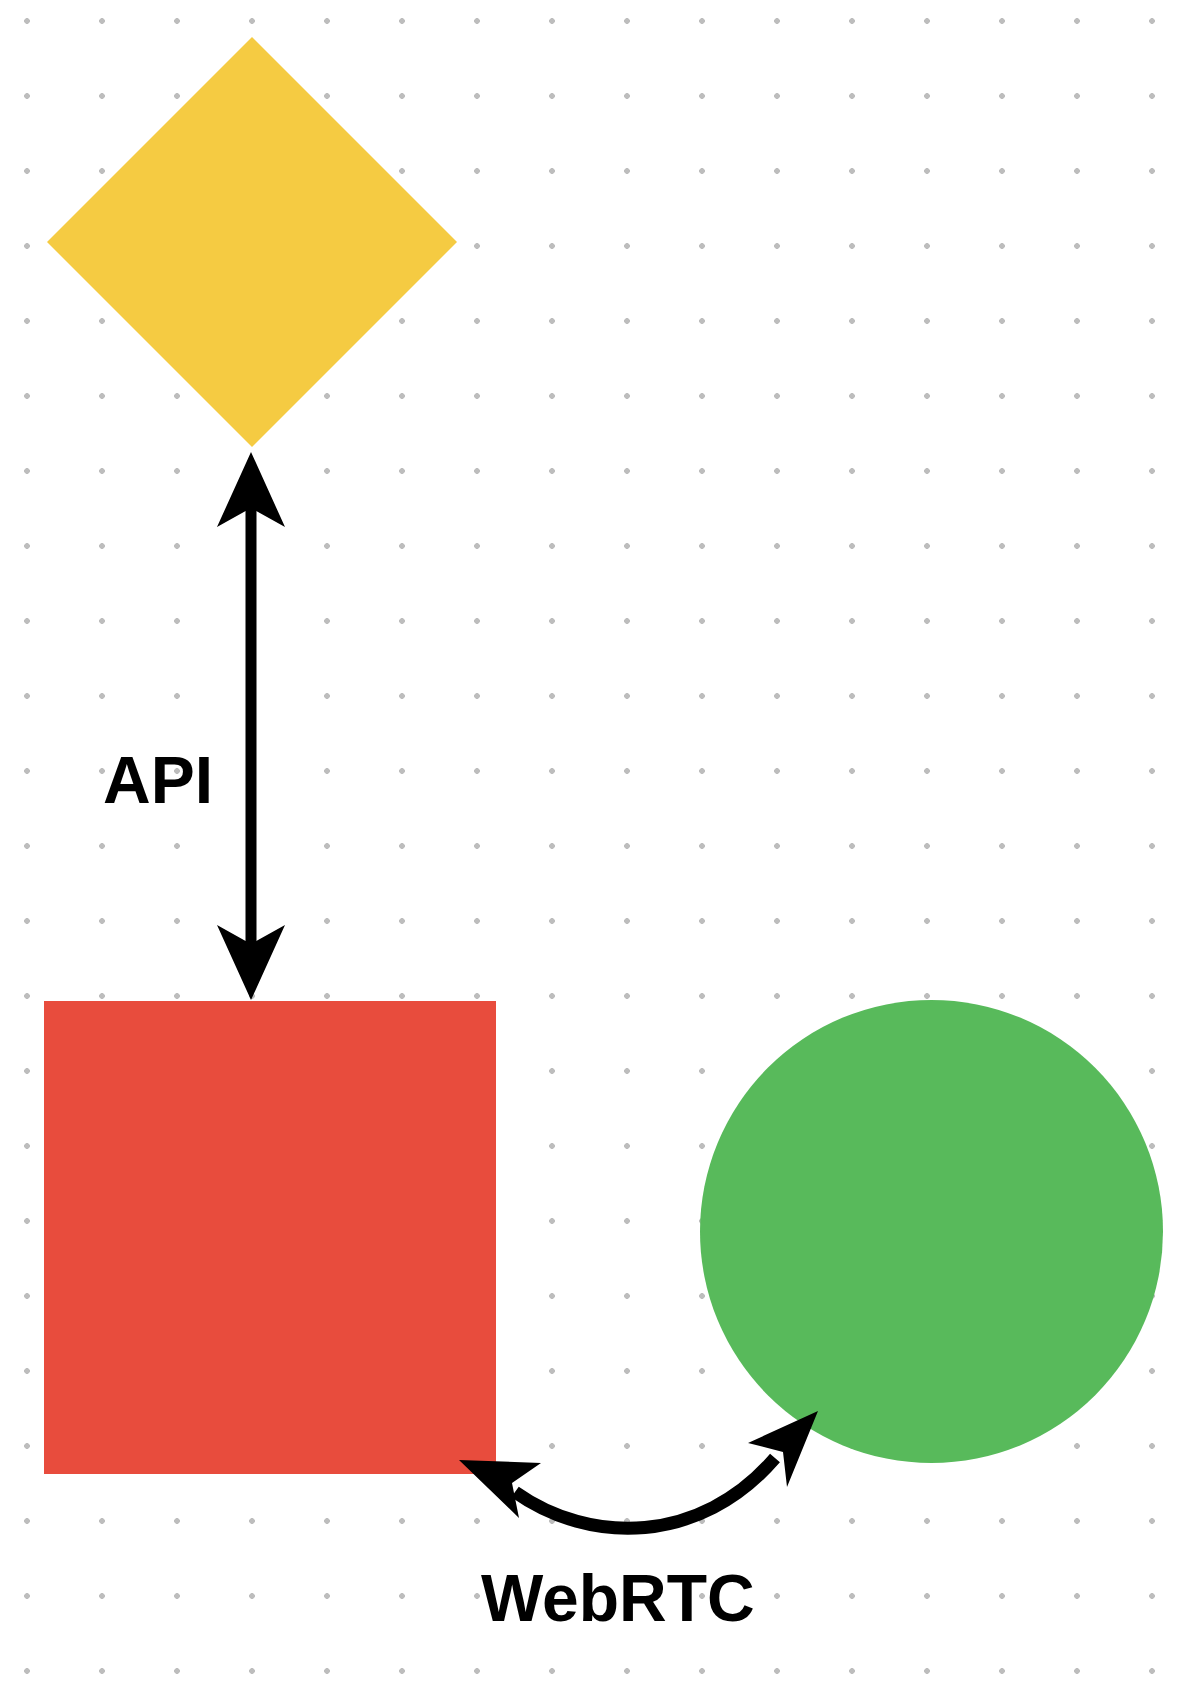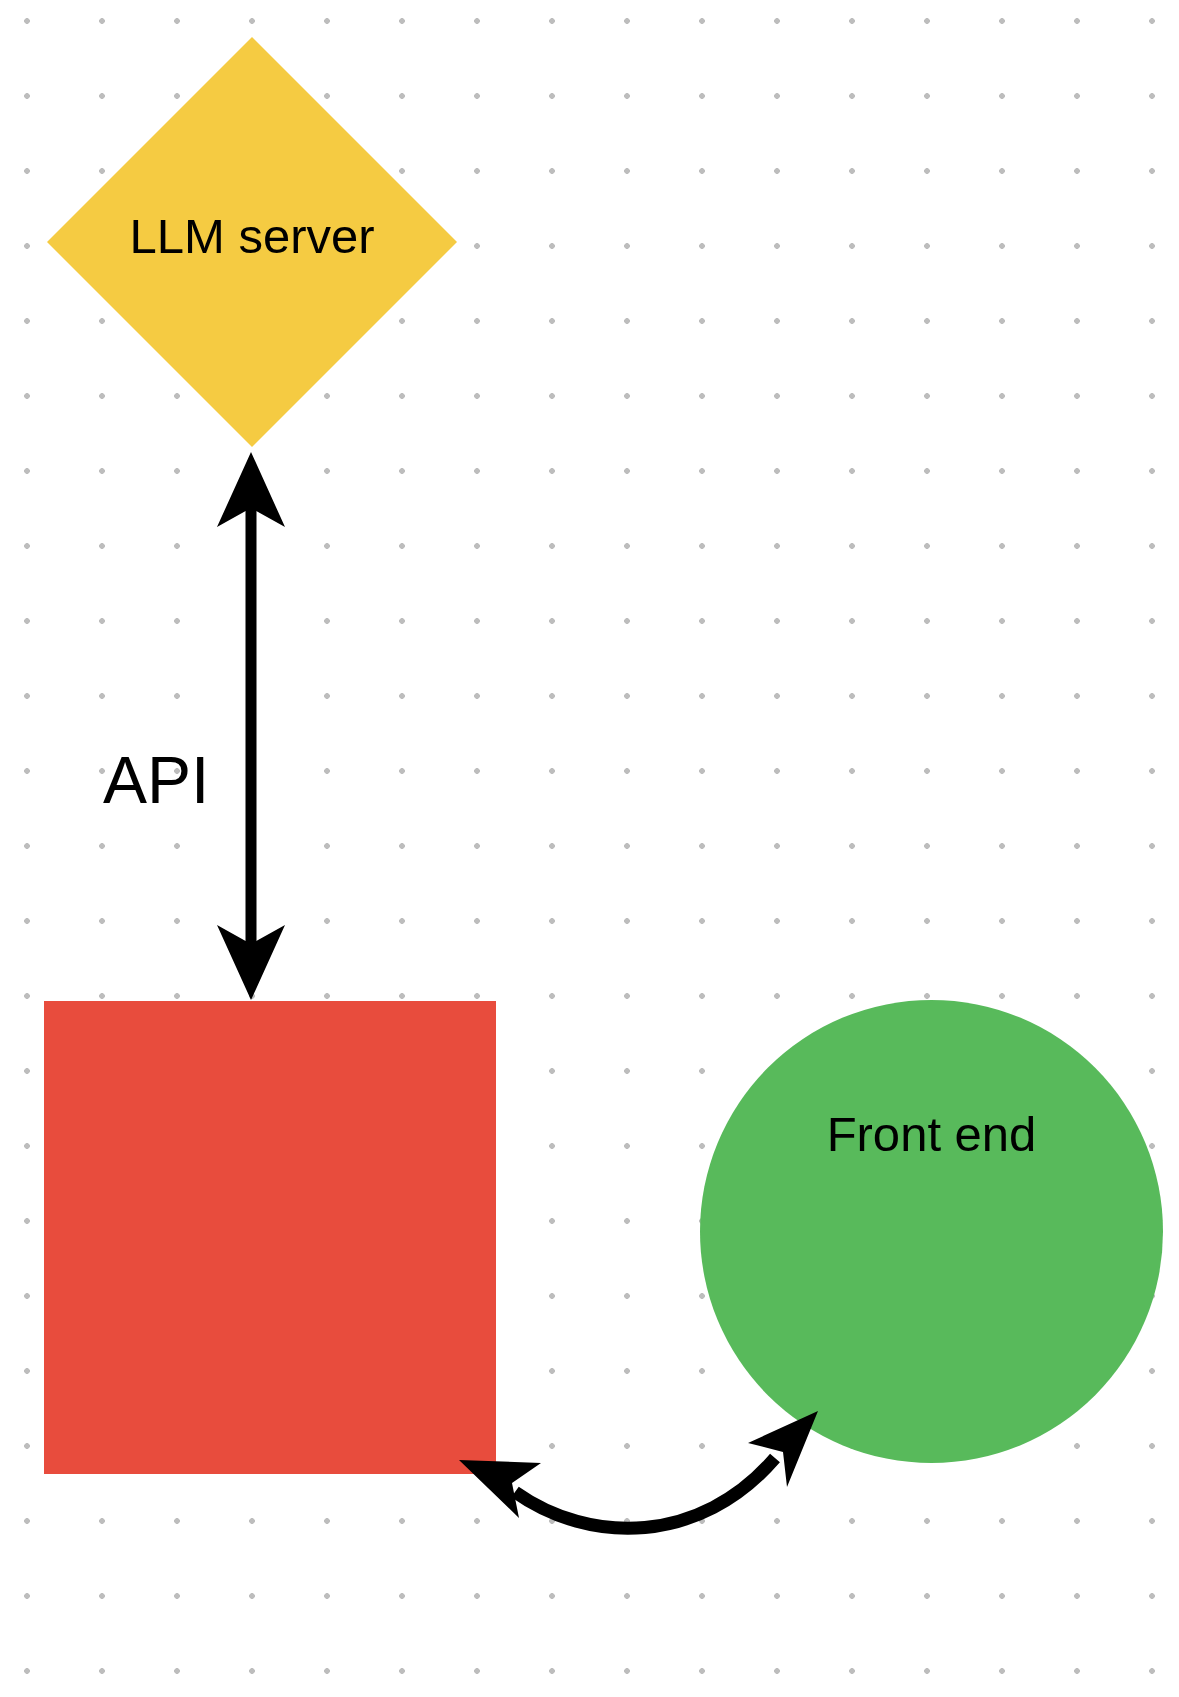--- a/index.html
+++ b/index.html
@@ -76,21 +76,21 @@
     left: 700px;
     top: 1110px;
     width: 463px;
     font-size: 49px;
   }
   
   .edge-label {
     position: absolute;
     color: #000000;
     font-family: "Liberation Sans", sans-serif;
-    font-weight: normal;
+    font-weight: bold;
     white-space: nowrap;
     line-height: 1;
   }
   #api-label {
     left: 103px;
     top: 747px;
     font-size: 66px;
   }
   #webrtc-label {
     left: 481px;
@@ -101,45 +101,44 @@
 </head>
 <body>
 
 <div id="canvas">
 
   <div id="llm-diamond-shape">
     <svg viewBox="0 0 410 410" width="410" height="410">
       <polygon points="205,0 410,205 205,410 0,205" fill="#F5CB42"></polygon>
     </svg>
   </div>
-  <div class="node-label" id="llm-label">LLM server</div>
 
   <div id="backend-shape">
     <svg viewBox="0 0 452 473" width="452" height="473">
       <rect x="0" y="0" width="452" height="473" fill="#E84C3D"></rect>
     </svg>
   </div>
 
   <div id="frontend-shape">
     <svg viewBox="0 0 463 463" width="463" height="463">
       <circle cx="231.5" cy="231.5" r="231.5" fill="#58BA5B"></circle>
     </svg>
   </div>
-  <div class="node-label" id="frontend-label">Front end</div>
 
   <svg class="svg-layer" viewBox="0 0 1179 1697">
 
     <g>
       <line x1="251" y1="500" x2="251" y2="981" stroke="#000000" stroke-width="11"></line>
       <polygon points="251,452 285,527 251,508 217,527" fill="#000000"></polygon>
       <polygon points="251,1000 285,925 251,944 217,925" fill="#000000"></polygon>
     </g>
 
     <g>
       <path d="M 515 1492 C 590 1545, 700 1545, 775 1458" stroke="#000000" stroke-width="13" fill="none" stroke-linecap="butt"></path>
       <polygon points="459,1460 541,1463 512,1483 519,1518" fill="#000000"></polygon>
       <polygon points="818,1411 787,1487 783,1452 748,1443" fill="#000000"></polygon>
     </g>
   </svg>
 
   <div class="edge-label" id="api-label">API</div>
+  <div class="edge-label" id="webrtc-label">WebRTC</div>
 
 </div>
 
 </body></html>

